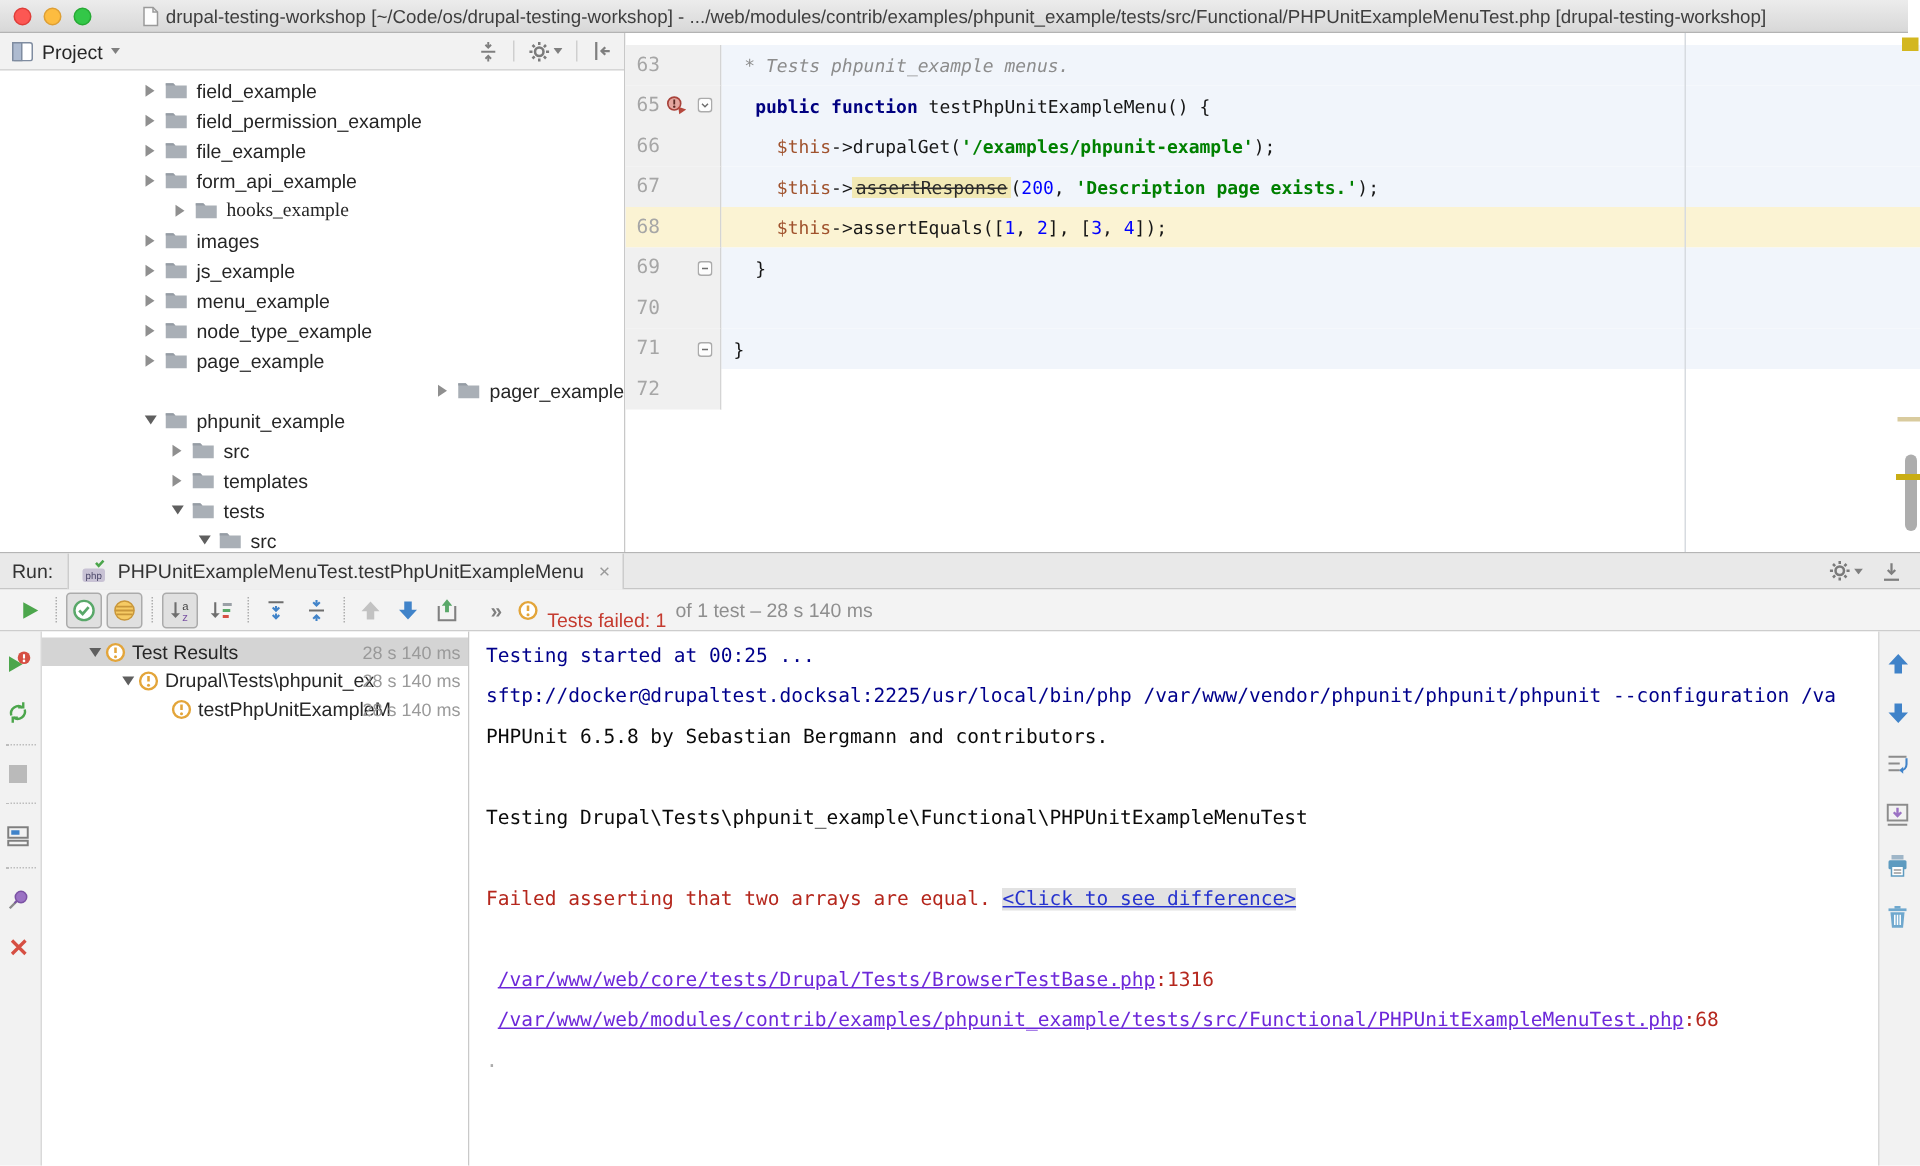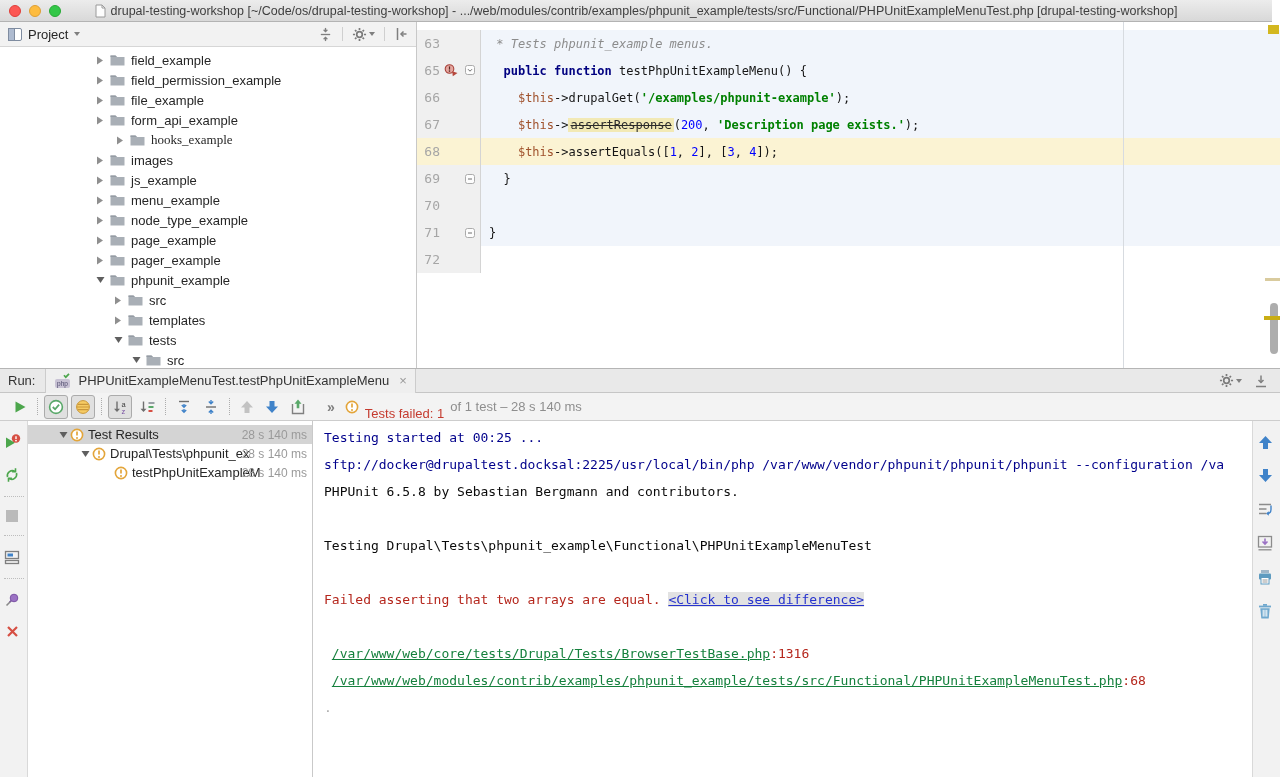--- a/index.html
+++ b/index.html
@@ -104,21 +104,21 @@
   .ttree-row .tlabel { overflow:hidden; text-overflow:clip; flex:1; }
   .ttree-row .ttime { position:absolute; right:5px; color:#9A9A9A; font-size:12px;
     background:inherit; padding-left:4px; }
 
   .console { flex:1; overflow:hidden; padding:3px 0 0 11px; background:#fff; }
   .con-line { height:27px; line-height:27px; white-space:pre;
     font-family:"DejaVu Sans Mono", monospace; font-size:13px; }
   .c-sys { color:#00008B; }
   .c-out { color:#0A0A0A; }
   .c-err { color:#B5271D; }
-  .c-link { color:#15803d; text-decoration:underline; }
+  .c-link { color:#6d28d9; text-decoration:underline; }
   .c-linkhl { color:#2733CE; text-decoration:underline; background:#E2E2E2; }
   .c-dim { color:#ABABAB; }
   .rstrip { width:28px; background:#F2F2F2; border-left:1px solid #D9D9D9;
     display:flex; flex-direction:column; align-items:center; padding-top:10px; gap:10px; flex:none; }
 </style>
 </head>
 <body>
 
 <div class="titlebar">
   <div class="traffic">
@@ -322,21 +322,21 @@
             </svg>
           </span>
           <span class="fold-ic" style="margin-left: 3px;">
             <svg width="15" height="12">
               <path fill="#A9AFB6" d="M0.5 1.5h5L7 3h7.5v8.5H0.5z"></path>
               <path fill="#959CA4" d="M0.5 1.5h5L7 3H0.5z"></path>
             </svg>
           </span>
           <span>page_example</span>
         </div>
-        <div class="ptree-row" style="padding-left: 93px;">
+        <div class="ptree-row" style="padding-left: 93px; justify-content: flex-end;">
           <span class="arrow">
             <svg width="8" height="9">
               <path d="M1 0.5 L7 4.5 L1 8.5z" fill="#8F8F8F"></path>
             </svg>
           </span>
           <span class="fold-ic" style="margin-left: 3px;">
             <svg width="15" height="12">
               <path fill="#A9AFB6" d="M0.5 1.5h5L7 3h7.5v8.5H0.5z"></path>
               <path fill="#959CA4" d="M0.5 1.5h5L7 3H0.5z"></path>
             </svg>

